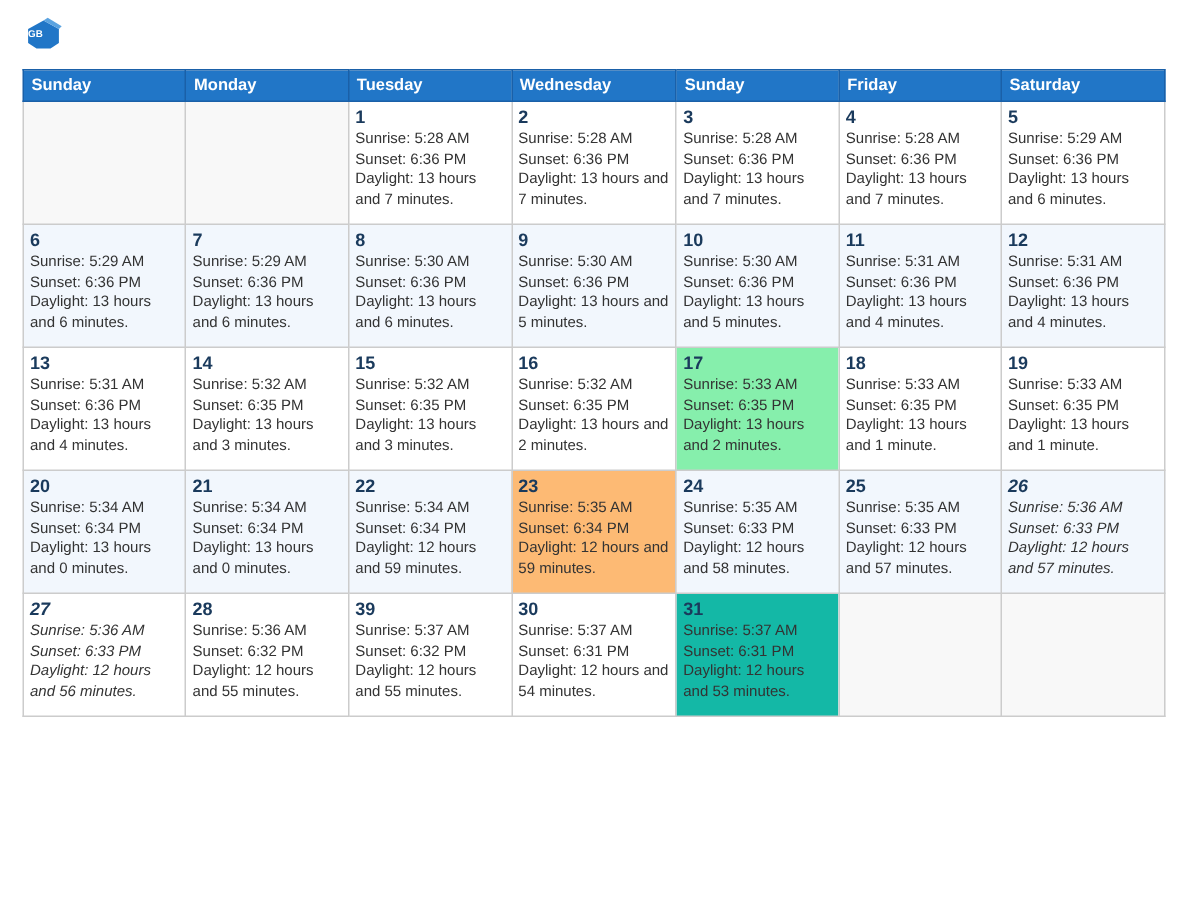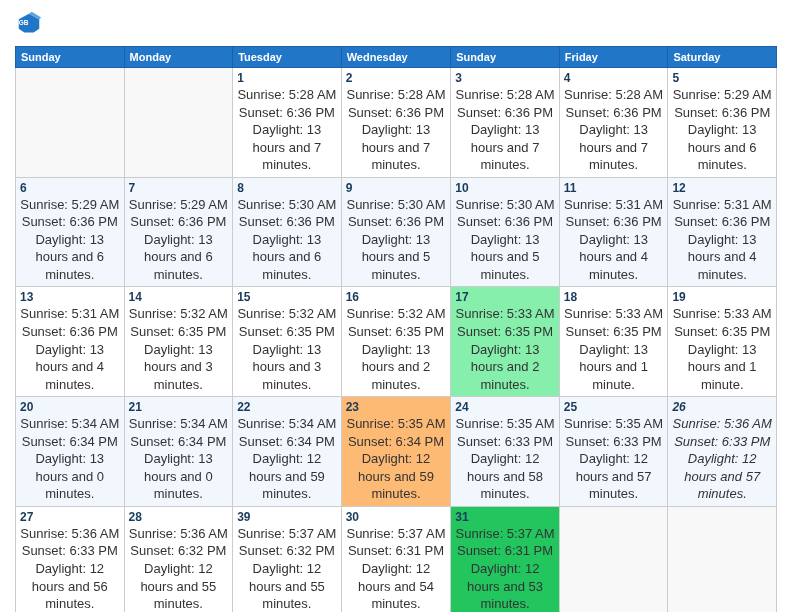--- a/index.html
+++ b/index.html
@@ -78,24 +78,23 @@
     .calendar td.empty {
       background: #f8f8f8;
     }
     .day-num {
       font-size: 12px;
       font-weight: bold;
       color: #1a3a5c;
       margin-bottom: 1px;
     }
     .day-info {
-      font-size: 13px;
+      font-size: 10px;
       color: #333;
       line-height: 1.35;
-      text-align: center;
     }
     tr:nth-child(even) td:not(.empty) {
       background: #f5f9ff;
     }
     tr:nth-child(odd) td:not(.empty) {
       background: #fff;
     }
   </style>
 </head>
 <body>
@@ -292,21 +291,21 @@
 Daylight: 12 hours and 57 minutes.</div>
           </td>
           <td style="background: rgb(242, 247, 253); font-style: italic;">
             <div class="day-num">26</div>
             <div class="day-info" style="white-space: pre-line;">Sunrise: 5:36 AM
 Sunset: 6:33 PM
 Daylight: 12 hours and 57 minutes.</div>
           </td>
         </tr>
         <tr>
-          <td style="background: rgb(255, 255, 255);">
+          <td style="background: rgb(255, 255, 255); font-style: italic;">
             <div class="day-num">27</div>
             <div class="day-info" style="white-space: pre-line;">Sunrise: 5:36 AM
 Sunset: 6:33 PM
 Daylight: 12 hours and 56 minutes.</div>
           </td>
           <td style="background: rgb(255, 255, 255);">
             <div class="day-num">28</div>
             <div class="day-info" style="white-space: pre-line;">Sunrise: 5:36 AM
 Sunset: 6:32 PM
 Daylight: 12 hours and 55 minutes.</div>
@@ -316,21 +315,21 @@
             <div class="day-info" style="white-space: pre-line;">Sunrise: 5:37 AM
 Sunset: 6:32 PM
 Daylight: 12 hours and 55 minutes.</div>
           </td>
           <td style="background: rgb(255, 255, 255);">
             <div class="day-num">30</div>
             <div class="day-info" style="white-space: pre-line;">Sunrise: 5:37 AM
 Sunset: 6:31 PM
 Daylight: 12 hours and 54 minutes.</div>
           </td>
-          <td style="background: #22c55e; margin-left: 37px;">
+          <td style="background: #14b8a6; margin-left: 37px;">
             <div class="day-num">31</div>
             <div class="day-info" style="white-space: pre-line;">Sunrise: 5:37 AM
 Sunset: 6:31 PM
 Daylight: 12 hours and 53 minutes.</div>
           </td>
           <td class="empty"></td>
           <td class="empty"></td>
         </tr>
       </tbody>
   </table>

